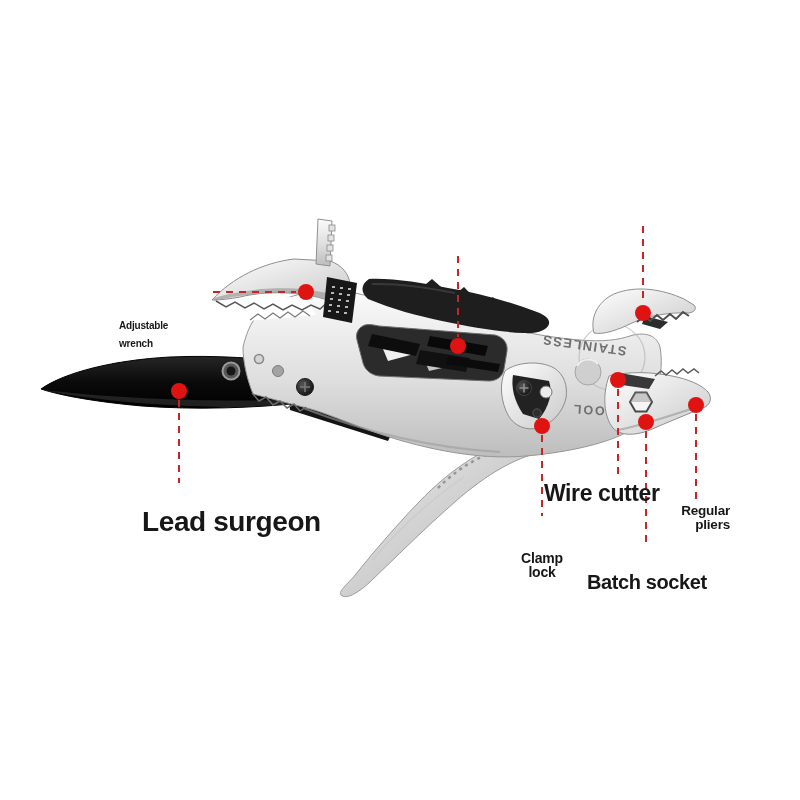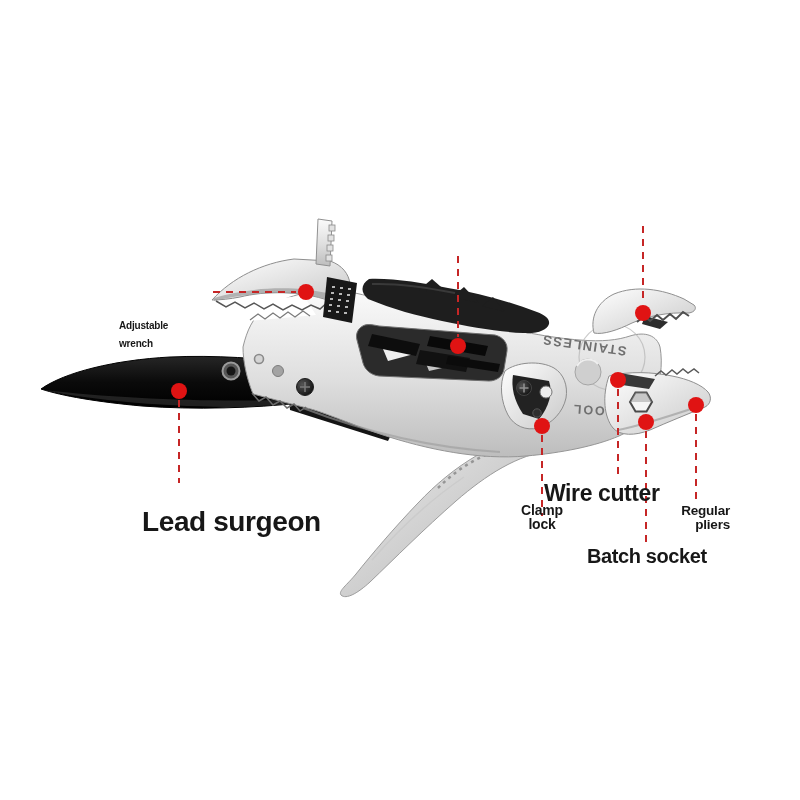--- a/index.html
+++ b/index.html
@@ -9,23 +9,23 @@
   }
   .stage svg{position:absolute;left:0;top:0;}
   .callout-label{
     position:absolute;color:#171717;font-weight:bold;white-space:pre-line;
     letter-spacing:-0.4px;line-height:1.05;
   }
   .lbl-pipe-clamp      {left:575px;top:183px;font-size:26px;}
   .lbl-screwdriver-bits{left:367px;top:218px;font-size:23px;}
   .lbl-adjustable-wrench{left:119px;top:278px;font-size:10px;line-height:18px;letter-spacing:-0.2px;margin-top:39px;}
   .lbl-lead-surgeon    {left:114px;top:507px;font-size:28px;margin-left:28px;}
-  .lbl-clamp-lock      {left:512px;top:503px;width:60px;font-size:14px;line-height:14px;text-align:center;letter-spacing:-0.2px;}
+  .lbl-clamp-lock      {left:512px;top:551px;width:60px;font-size:14px;line-height:14px;text-align:center;letter-spacing:-0.2px;}
   .lbl-wire-cutter     {left:544px;top:481px;font-size:23px;}
-  .lbl-batch-socket    {left:587px;top:546px;font-size:20px;}
+  .lbl-batch-socket    {left:587px;top:572px;font-size:20px;}
   .lbl-regular-pliers  {left:678px;top:504px;width:52px;font-size:13.5px;line-height:14px;text-align:right;letter-spacing:-0.2px;}
 </style>
 </head>
 <body>
 
 <div class="stage">
   <svg width="800" height="800" viewBox="0 0 800 800">
     <defs>
       <linearGradient id="steelV" x1="0" y1="0" x2="0" y2="1">
         <stop offset="0" stop-color="#fbfbfb"></stop>

